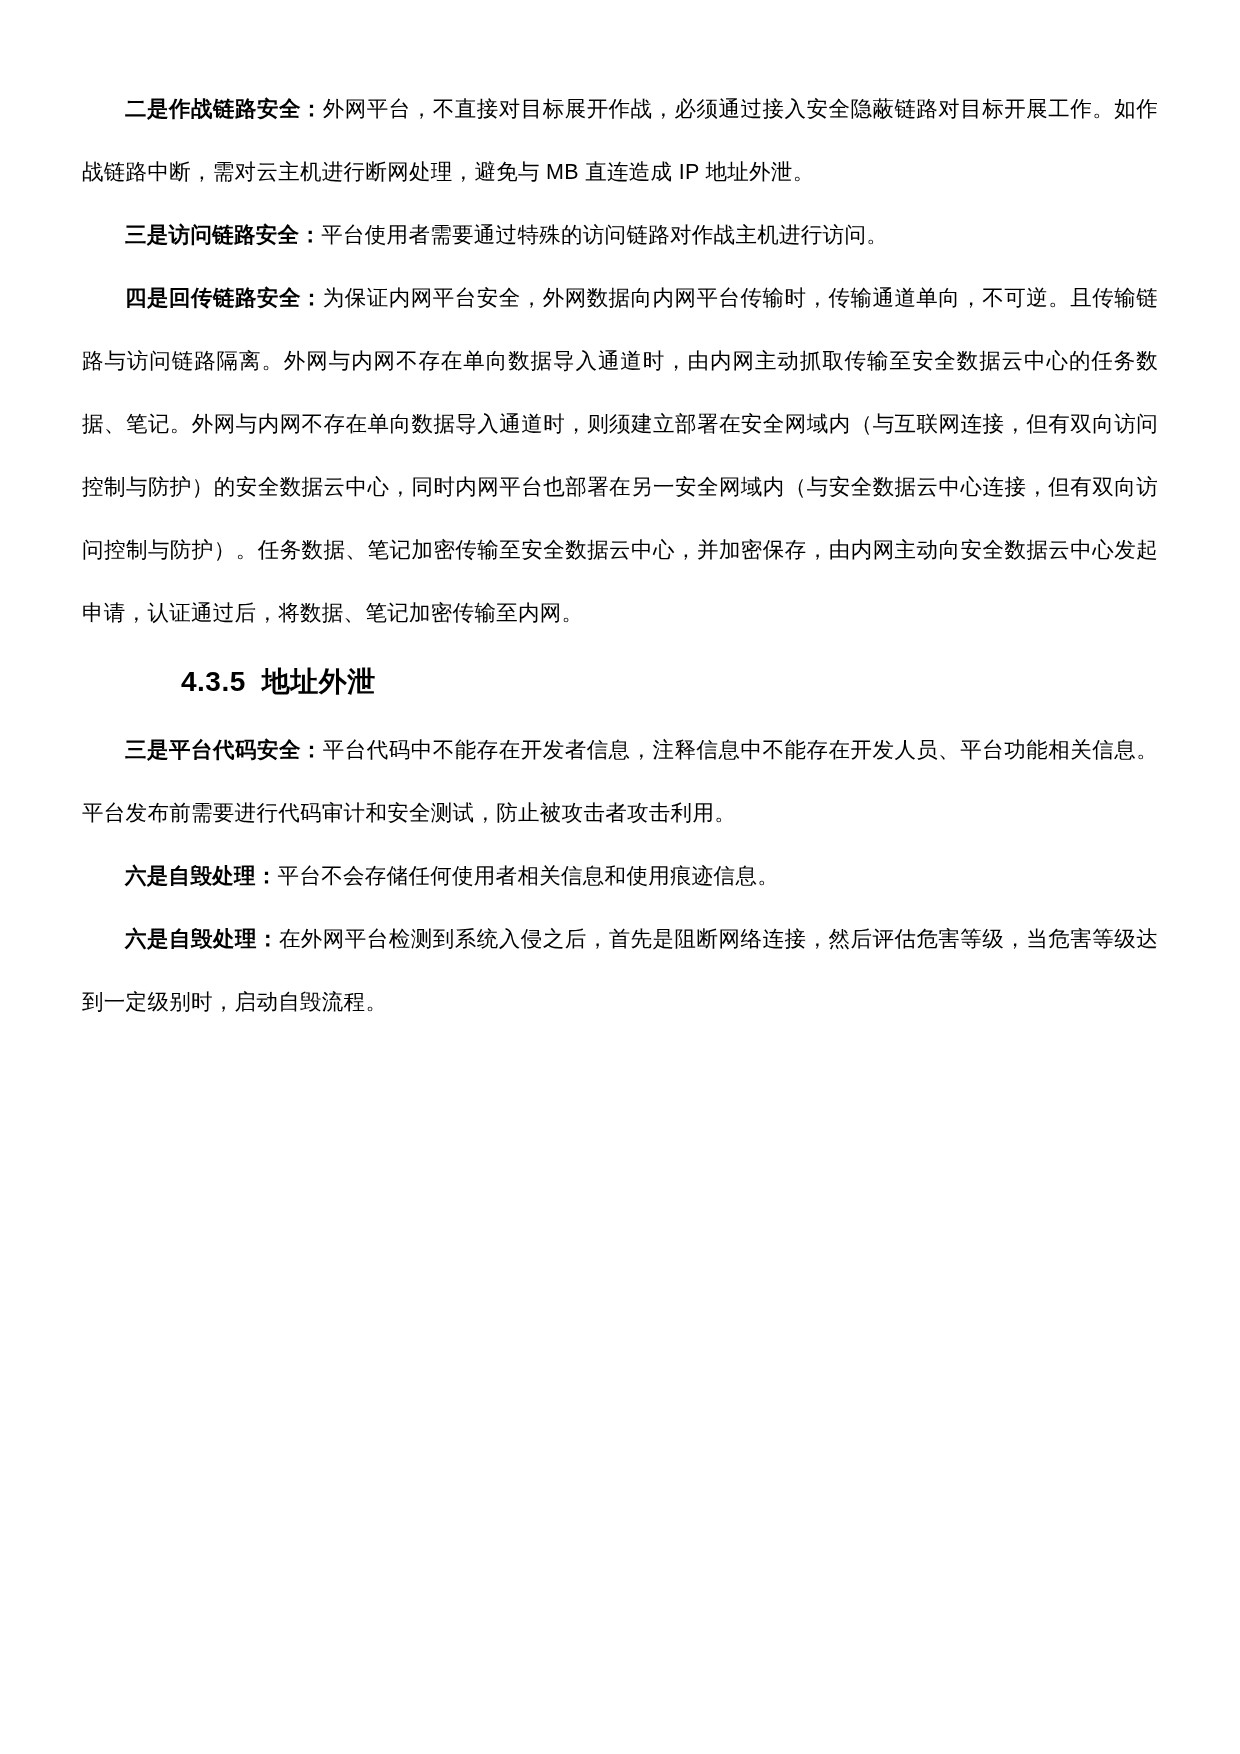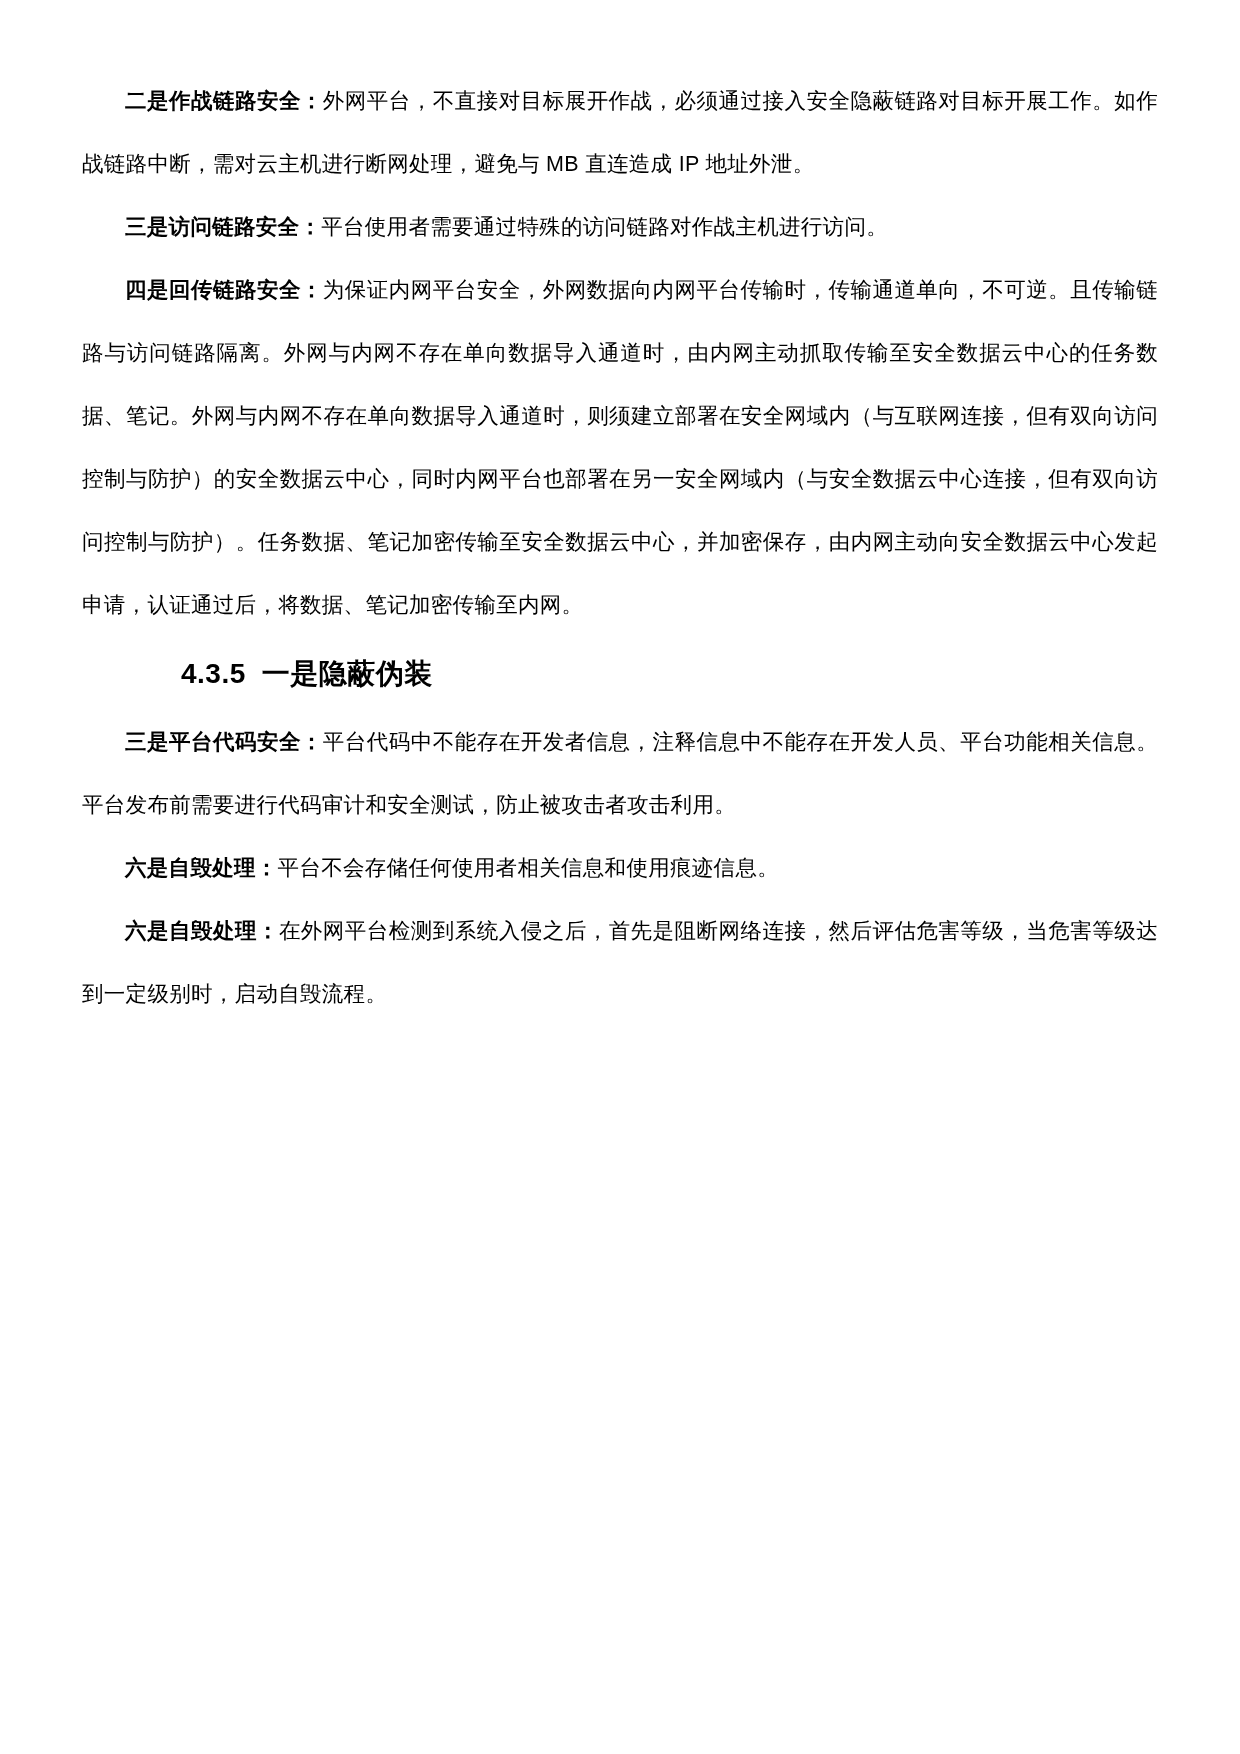--- a/index.html
+++ b/index.html
@@ -4,21 +4,21 @@
 <style>
   html, body {
     margin: 0;
     padding: 0;
     background: #ffffff;
   }
   .page {
     position: relative;
     width: 1240px;
     height: 1292px;
-    margin: 4px auto;
+    margin: 12px auto;
     background: #ffffff;
     box-sizing: border-box;
     padding: 66px 82px 0 82px;
     font-family: "Liberation Sans", "DejaVu Sans", sans-serif;
     color: #000000;
     overflow: hidden;
   }
   .para {
     margin: 0;
     font-size: 21.5px;
@@ -56,21 +56,21 @@
 <body>
 
 <div class="page">
 
   <p class="para"><span class="lead">二是作战链路安全：</span><span>外网平台，不直接对目标展开作战，必须通过接入安全隐蔽链路对目标开展工作。如作战链路中断，需对云主机进行断网处理，避免与 MB 直连造成 IP 地址外泄。</span></p>
 
   <p class="para"><span class="lead">三是访问链路安全：</span><span>平台使用者需要通过特殊的访问链路对作战主机进行访问。</span></p>
 
   <p class="para"><span class="lead">四是回传链路安全：</span><span>为保证内网平台安全，外网数据向内网平台传输时，传输通道单向，不可逆。且传输链路与访问链路隔离。外网与内网不存在单向数据导入通道时，由内网主动抓取传输至安全数据云中心的任务数据、笔记。外网与内网不存在单向数据导入通道时，则须建立部署在安全网域内（与互联网连接，但有双向访问控制与防护）的安全数据云中心，同时内网平台也部署在另一安全网域内（与安全数据云中心连接，但有双向访问控制与防护）。任务数据、笔记加密传输至安全数据云中心，并加密保存，由内网主动向安全数据云中心发起申请，认证通过后，将数据、笔记加密传输至内网。</span></p>
 
-  <h2 class="section-heading"><span class="sec-num">4.3.5</span><span>一是隐蔽伪装</span></h2>
+  <h2 class="section-heading"><span class="sec-num">4.3.5</span><span>地址外泄</span></h2>
 
 
 
   <p class="para"><span class="lead">三是平台代码安全：</span><span>平台代码中不能存在开发者信息，注释信息中不能存在开发人员、平台功能相关信息。平台发布前需要进行代码审计和安全测试，防止被攻击者攻击利用。</span></p>
 
   <p class="para"><span class="lead">六是自毁处理：</span><span>平台不会存储任何使用者相关信息和使用痕迹信息。</span></p>
 
 
   <p class="para"><span class="lead">六是自毁处理：</span><span>在外网平台检测到系统入侵之后，首先是阻断网络连接，然后评估危害等级，当危害等级达到一定级别时，启动自毁流程。</span></p>
 

